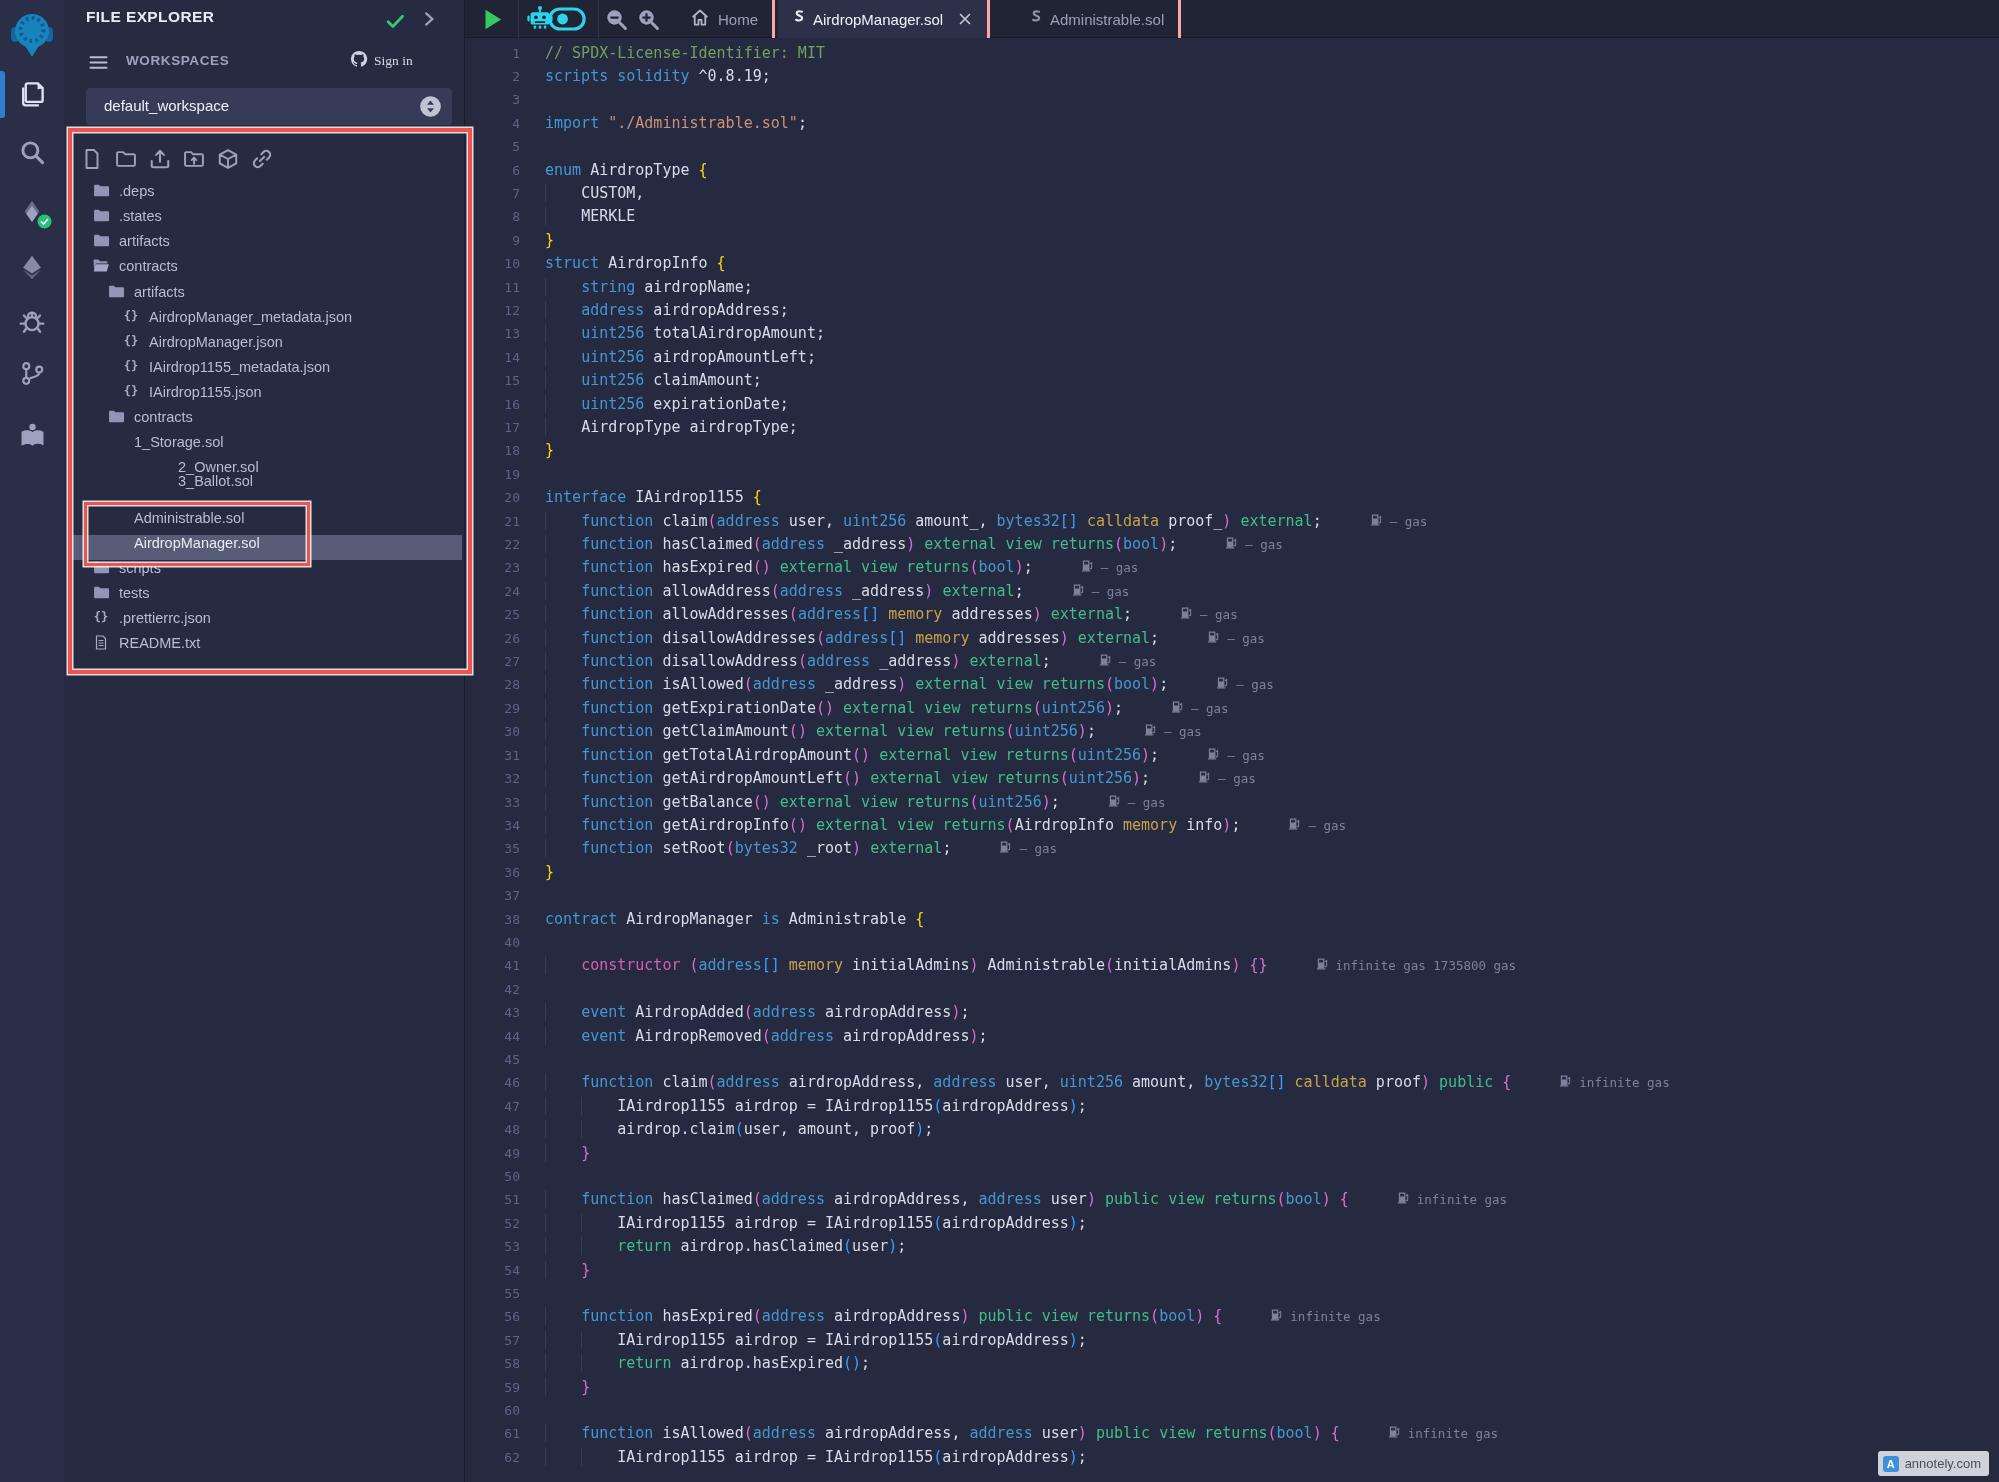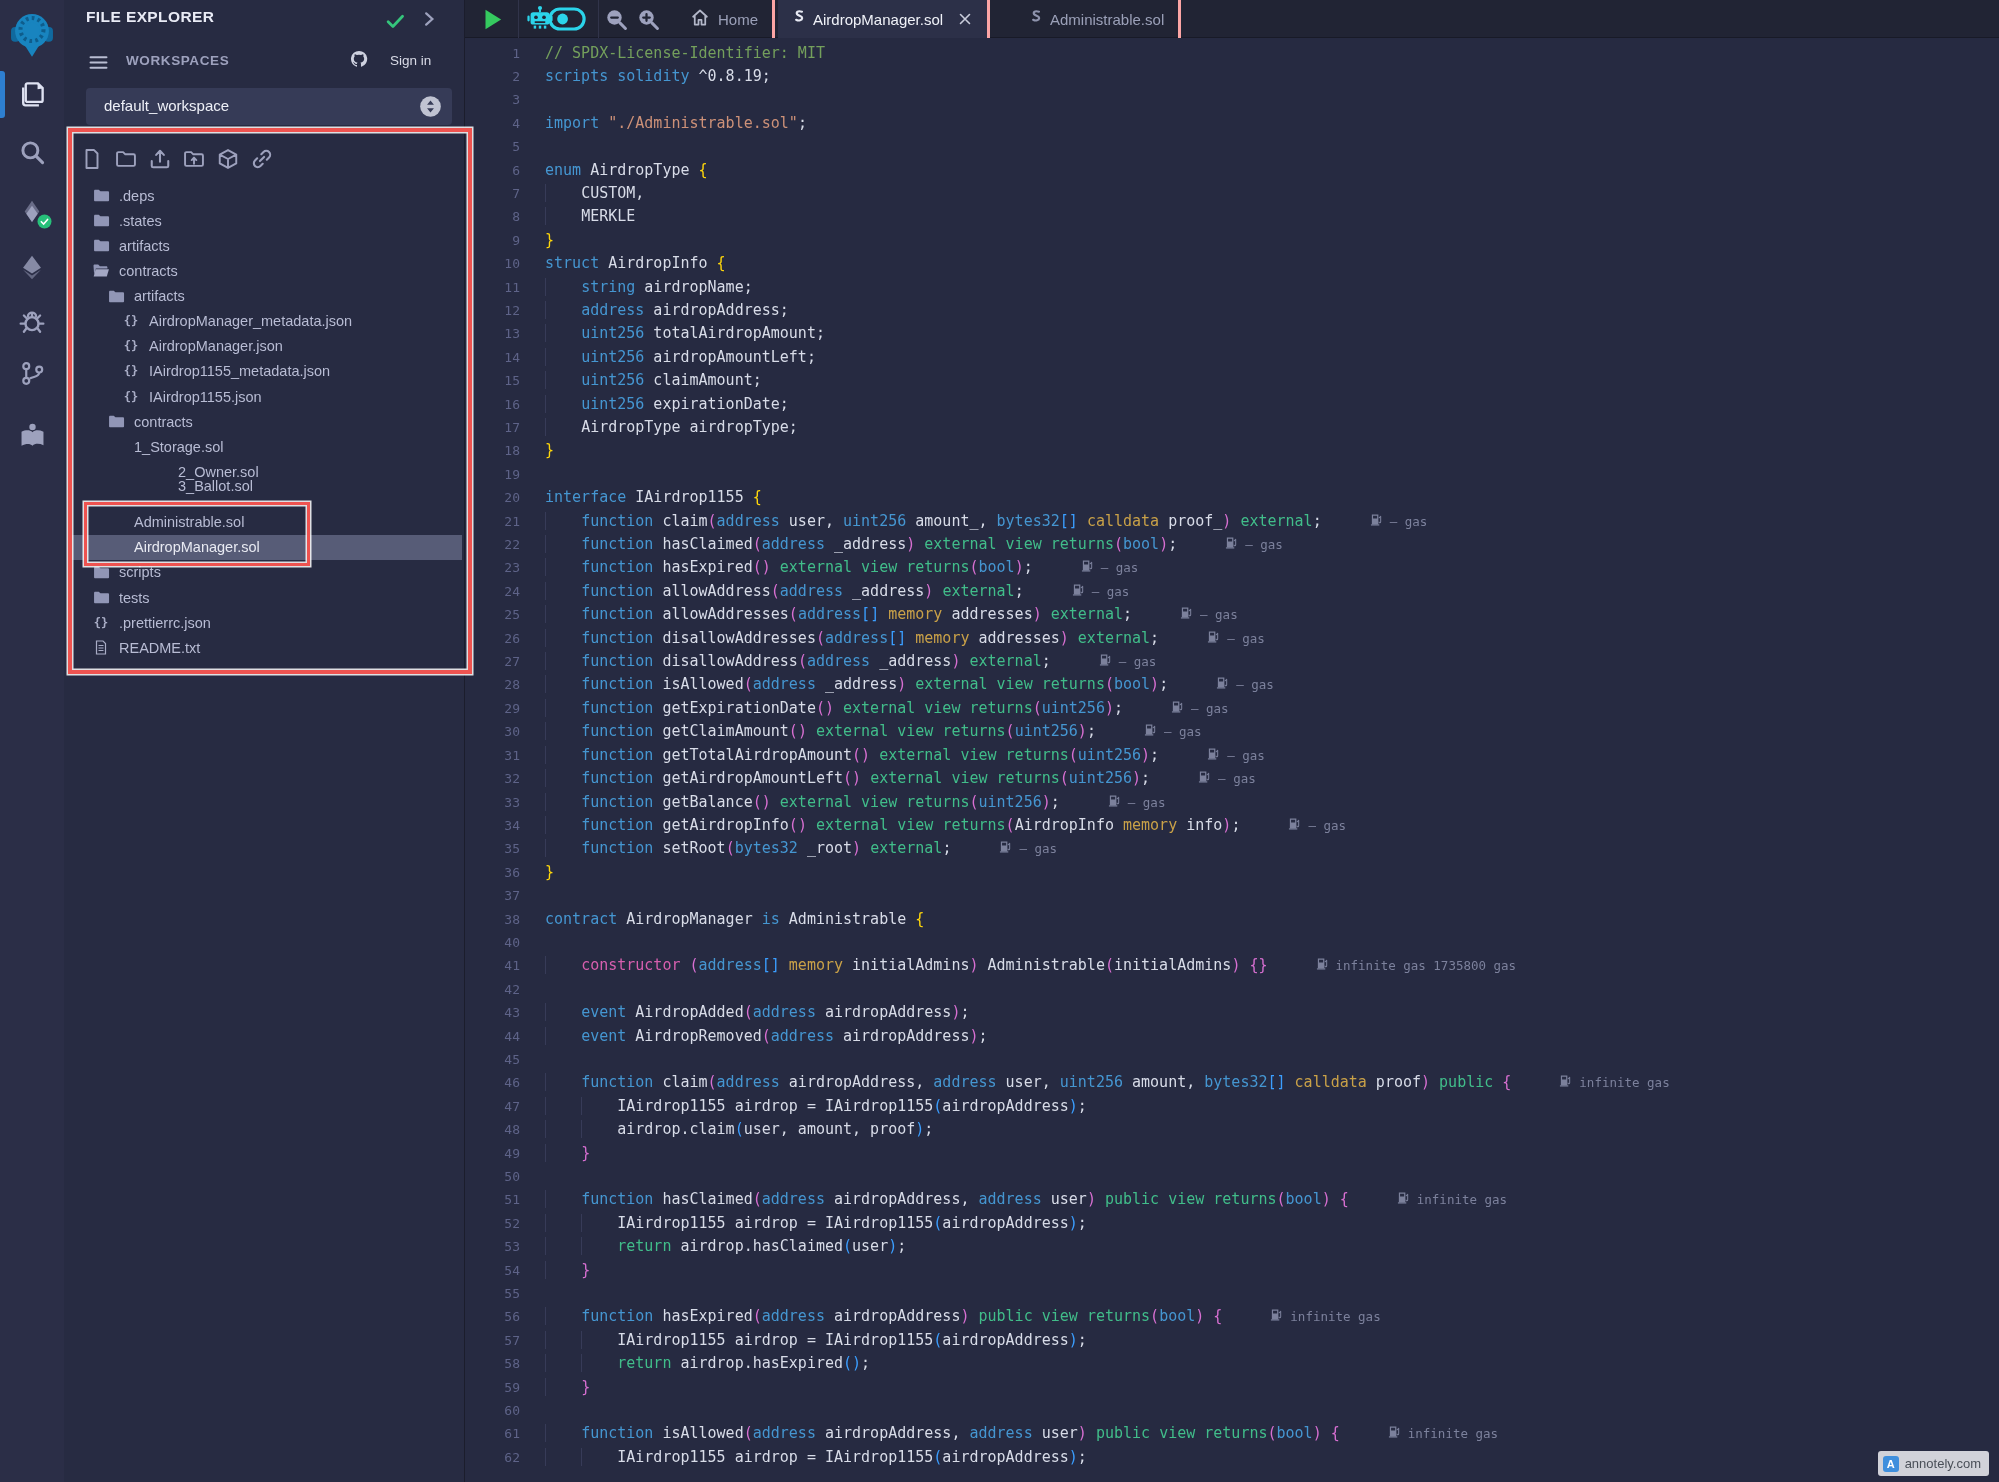--- a/index.html
+++ b/index.html
@@ -17,30 +17,30 @@
   #file-panel { position:absolute; left:64px; top:0; width:401px; height:1482px;
     background:#272b42; z-index:4; border-right:1px solid #1b1d2c; }
   #fp-title { position:absolute; left:22px; top:8px; font-size:15.5px; font-weight:600;
     letter-spacing:.4px; color:#e9ebf5; }
   #fp-check { position:absolute; left:320px; top:10px; }
   #fp-chevron { position:absolute; left:356px; top:10px; }
   #ws-row { position:absolute; left:0; top:48px; width:401px; height:28px; }
   #ws-burger { position:absolute; left:24px; top:4px; cursor:pointer; }
   #ws-label { position:absolute; left:62px; top:5px; font-size:13.5px; font-weight:600;
     letter-spacing:.6px; color:#9da1bd; }
-  #signin { position:absolute; left:286px; top:2px; display:flex; align-items:center; gap:22px; cursor:pointer; }
+  #signin { position:absolute; left:286px; top:2px; display:flex; align-items:center; gap:6px; cursor:pointer;font-family:Liberation Serif, serif; }
   #signin span { font-size:13.5px; color:#d9dbe7; }
   #ws-select { position:absolute; left:22px; top:88px; width:366px; height:37px; background:#363b57;
     border-radius:4px; cursor:pointer; }
   #ws-select .ws-name { position:absolute; left:18px; top:9px; font-size:15px; color:#eef0f7; }
   #ws-select .sel-circ { position:absolute; right:10px; top:7px; }
   #fp-toolbar { position:absolute; left:0; top:148px; width:401px; height:26px; }
   .fp-tool { position:absolute; top:0; cursor:pointer; }
   #tree { position:absolute; left:0; top:183px; width:401px; }
-  .tree-row { position:absolute; left:4px; width:394px; height:25px; display:flex; align-items:center;
+  .tree-row { position:absolute; left:4px; width:394px; height:25px; display:flex; align-items:flex-start;
     cursor:pointer; color:#b8bcd4; font-size:14.5px; }
   .tree-row.selected { background:#575c77; color:#e8eaf2; }
   .tree-ic { display:inline-flex; width:18px; justify-content:center; margin-right:9px; }
   .json-ic { font-family:"DejaVu Sans Mono", monospace; font-size:12px; color:#a9adc6; font-weight:bold; }
   .clipped-row { opacity:.8; }
 
   
   .anno { position:absolute; border:4px solid #ee5350; z-index:30; pointer-events:none;
     box-shadow:0 0 0 1.5px rgba(255,255,255,.85), inset 0 0 0 1.5px rgba(255,255,255,.85); }
   #anno-outer { left:68px; top:128px; width:404px; height:546px; }

